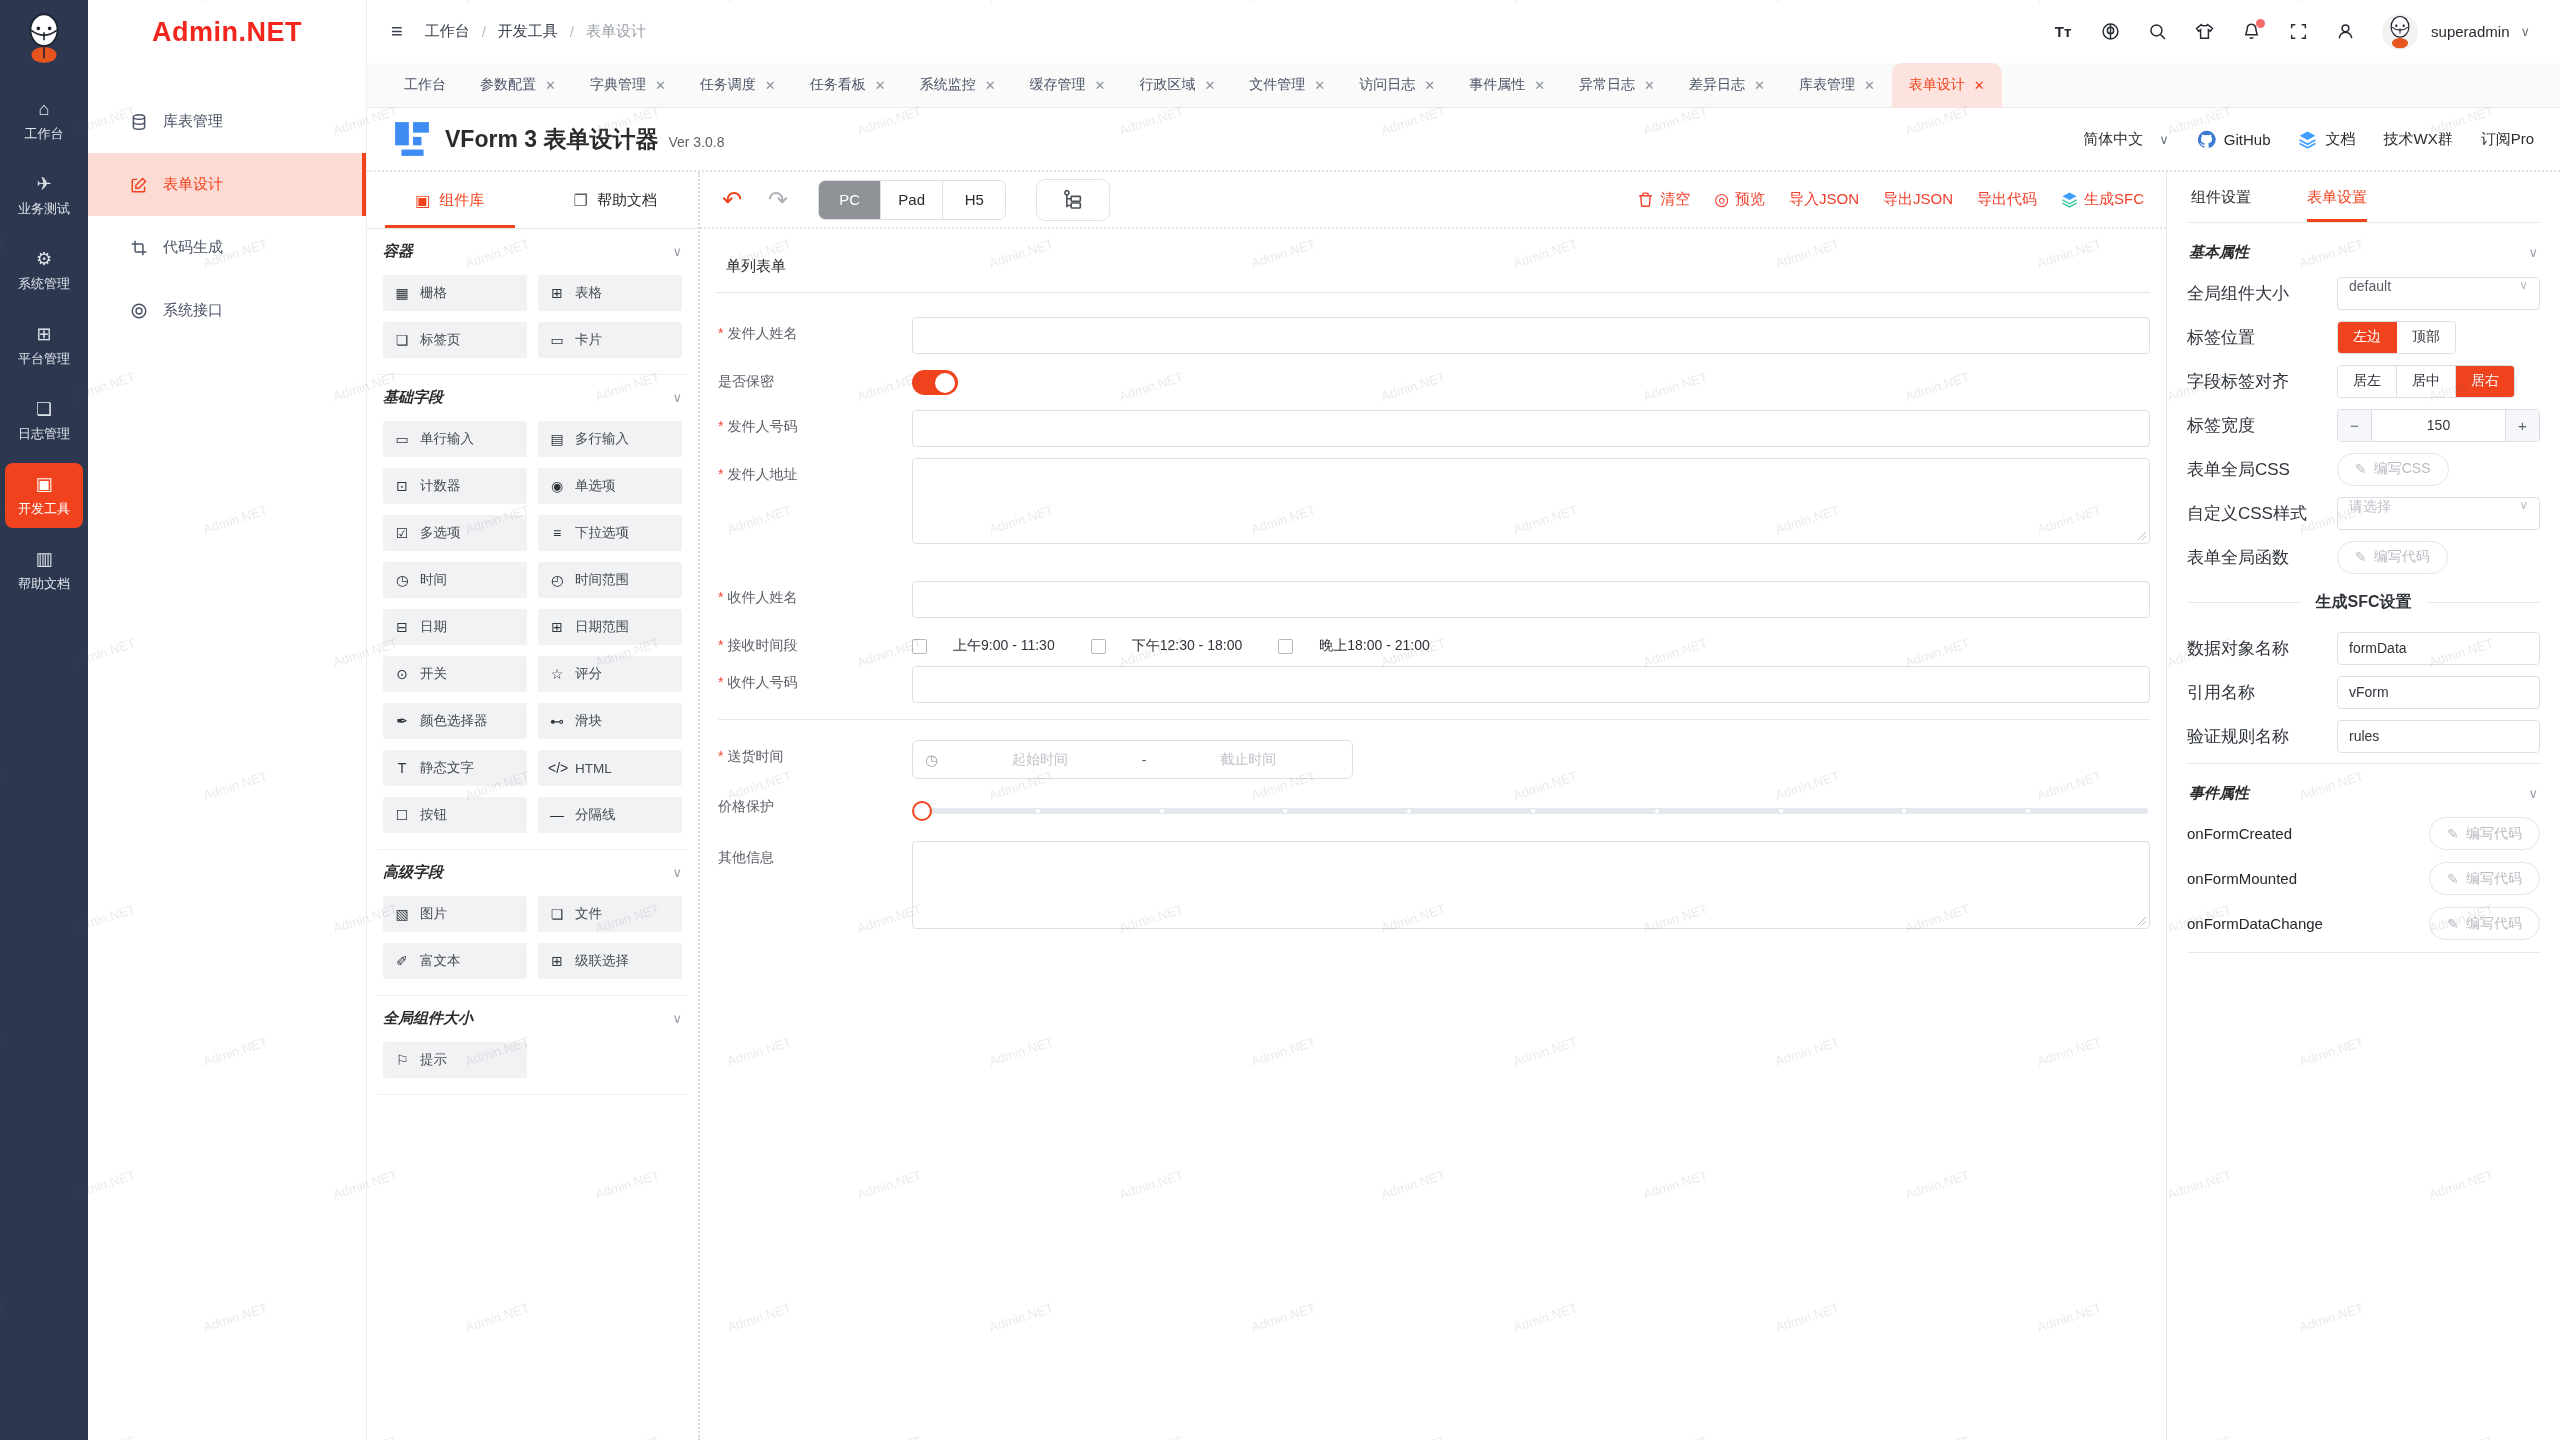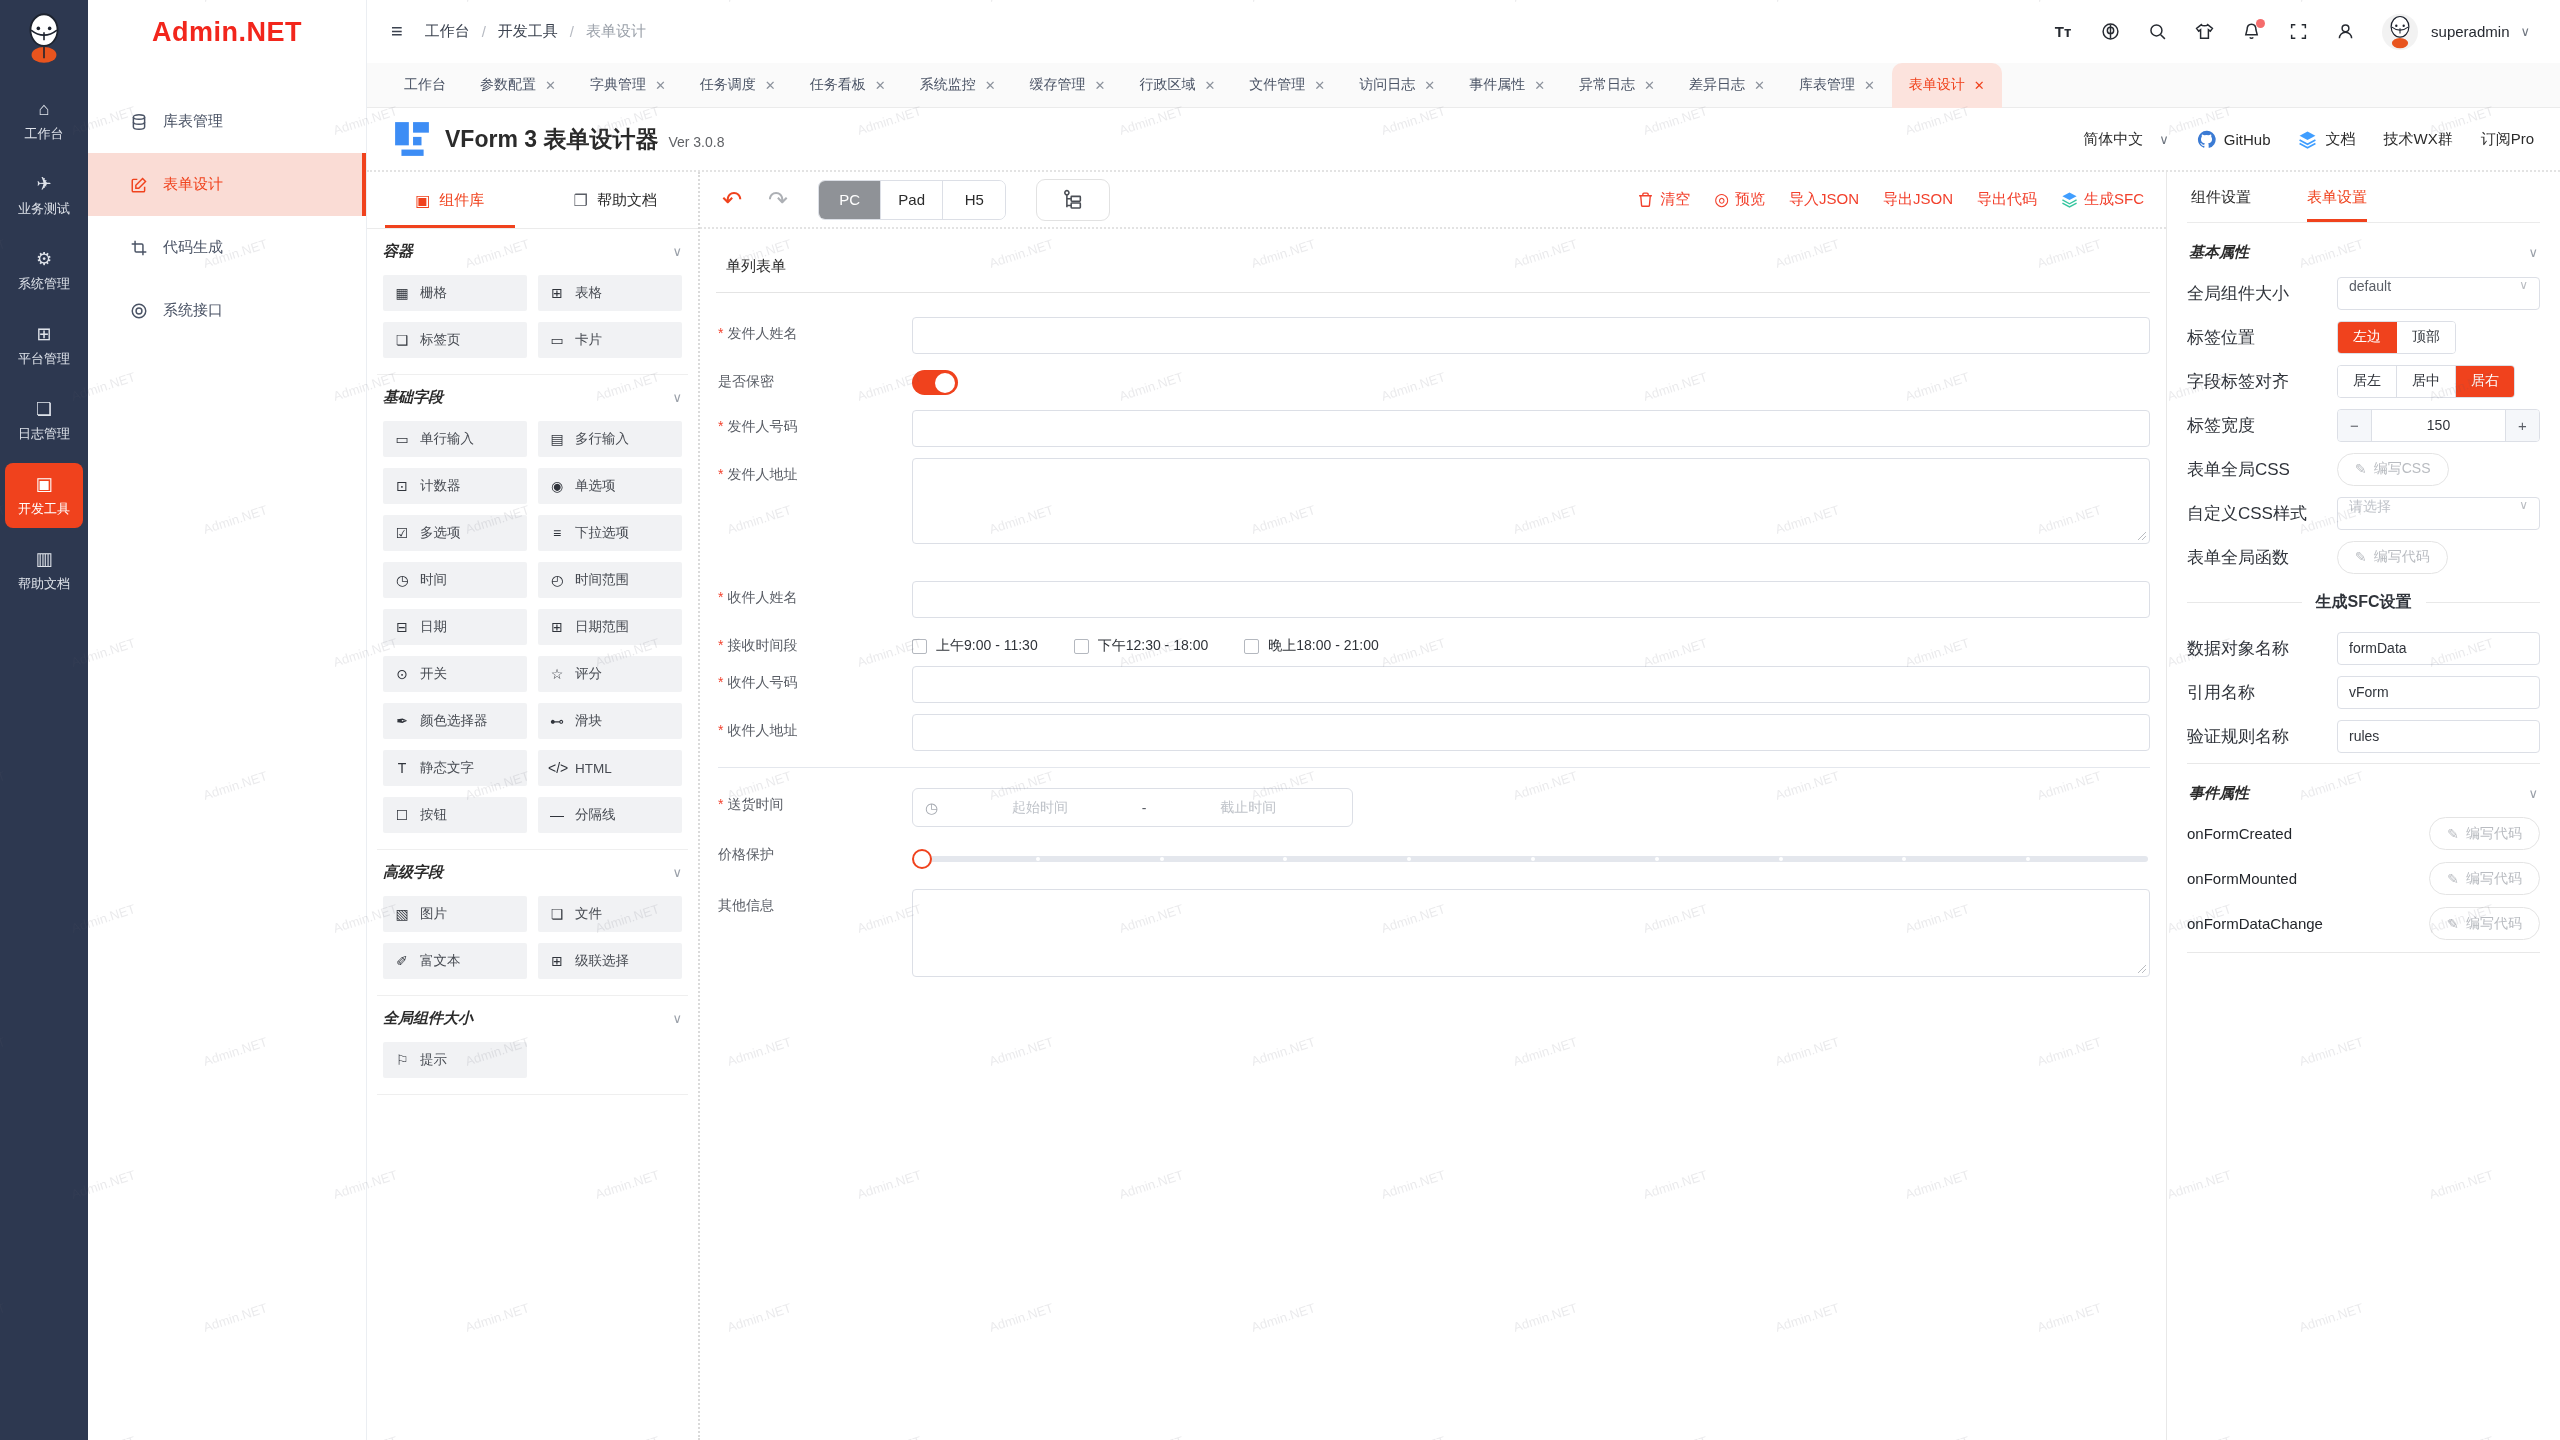--- a/index.html
+++ b/index.html
@@ -115,21 +115,21 @@
   .fctrl { flex:1; min-width:0; }
   .tbox { height:37px; border:1px solid #dcdfe6; border-radius:4px; background:#fff; width:100%; }
   .tarea { border:1px solid #dcdfe6; border-radius:4px; background:#fff; width:100%; position:relative; }
   .tarea.h1 { height:86px; } .tarea.h2 { height:88px; }
   .resize-grip { position:absolute; right:3px; bottom:3px; width:10px; height:10px;
     background:repeating-linear-gradient(135deg,transparent 0 2px,#b9bcc1 2px 3px); clip-path:polygon(100% 0,100% 100%,0 100%); }
   .switch { width:46px; height:25px; border-radius:13px; background:#f0421d; position:relative;
     margin-top:5px; cursor:pointer; display:inline-block; }
   .switch .knob { position:absolute; top:2.5px; right:3px; width:20px; height:20px; border-radius:50%; background:#fff; }
   .cbrow { display:flex; align-items:center; gap:36px; padding-top:8px; }
-  .cb { display:flex; align-items:center; gap:9px; cursor:pointer; }
+  .cb { display:flex; align-items:center; gap:26px; cursor:pointer; }
   .cb .box { width:15px; height:15px; border:1px solid #b4b8bf; border-radius:2px; background:#fff; }
   .cb .cblabel { font-size:14px; color:#2f3339; font-weight:500; }
   .timerange { width:441px; height:39px; border:1px solid #dcdfe6; border-radius:6px; background:#fff;
     display:flex; align-items:center; padding:0 12px; gap:10px; }
   .timerange .clock { color:#a6aab1; font-size:15px; }
   .timerange .ph { flex:1; text-align:center; font-size:14px; color:#bfc3c9; }
   .timerange .dash { color:#5a5e66; font-size:14px; }
   .form-divider { height:1px; background:#e4e7ed; margin:16px 0 20px; }
   .slider { position:relative; height:38px; margin-top:2px; }
   .slider .track { position:absolute; left:2px; right:2px; top:16px; height:6px; border-radius:3px; background:#e4e7ed; }
@@ -697,26 +697,20 @@
                 </div>
               </div>
 
               <div class="frow">
                 <div class="flabel req">收件人号码</div>
                 <div class="fctrl">
                     <div class="tbox"></div>
                   </div>
               </div>
 
-              <div class="frow">
-                <div class="flabel req">收件人地址</div>
-                <div class="fctrl">
-                    <div class="tbox"></div>
-                  </div>
-              </div>
 
               <div class="form-divider"></div>
 
               <div class="frow">
                 <div class="flabel req">送货时间</div>
                 <div class="fctrl">
                   <div class="timerange">
                     <span class="clock">◷</span>
                     <span class="ph">起始时间</span>
                     <span class="dash">-</span>

